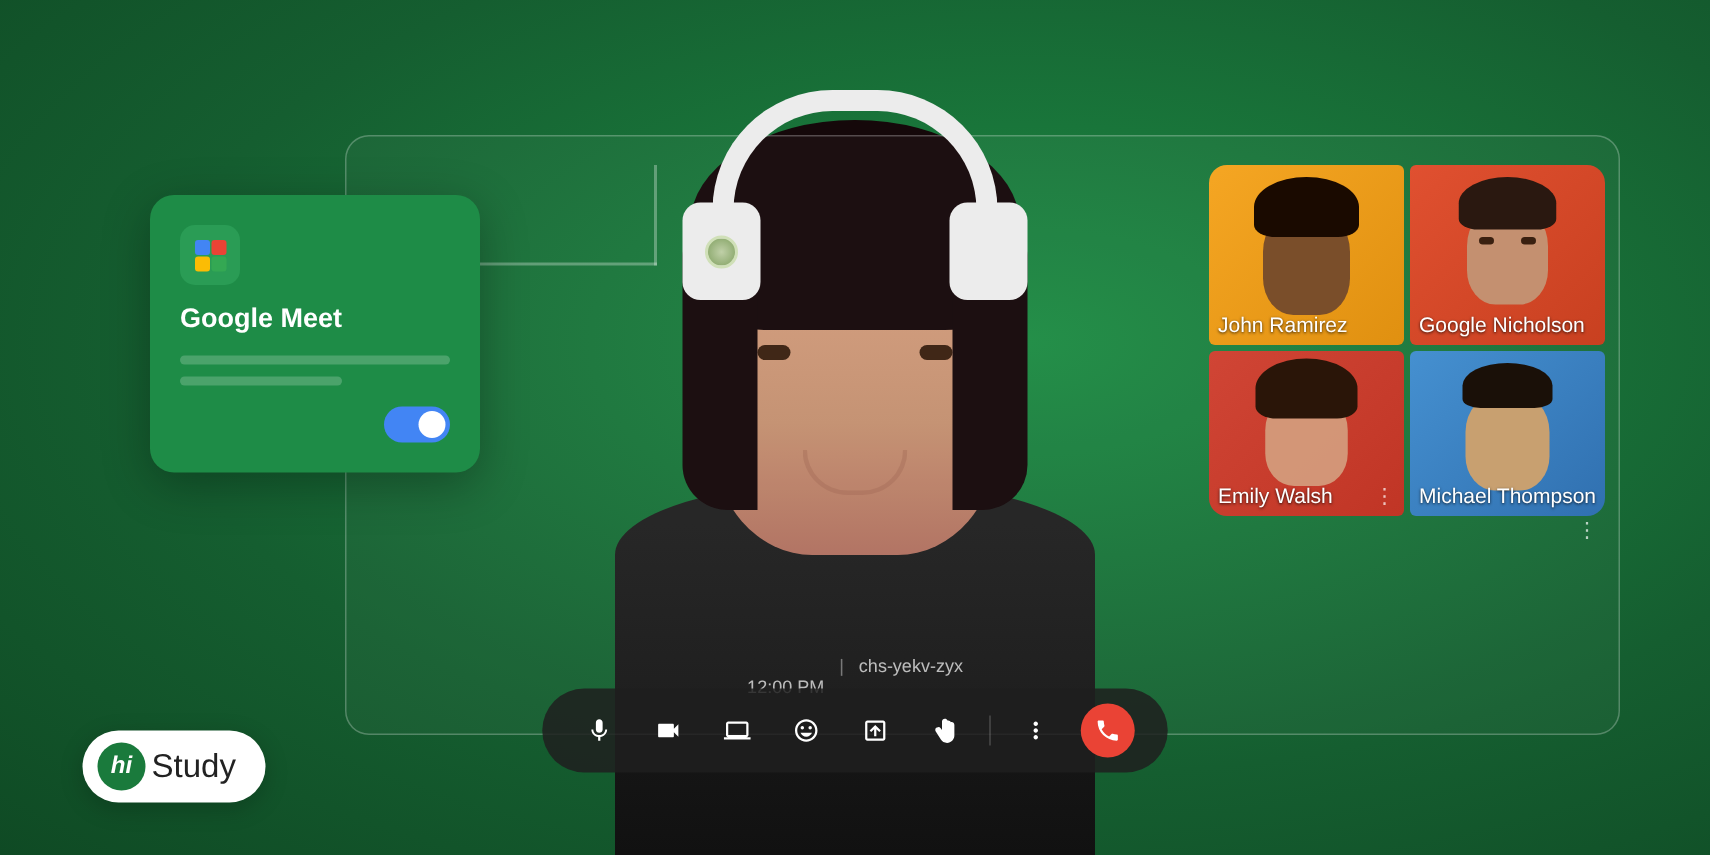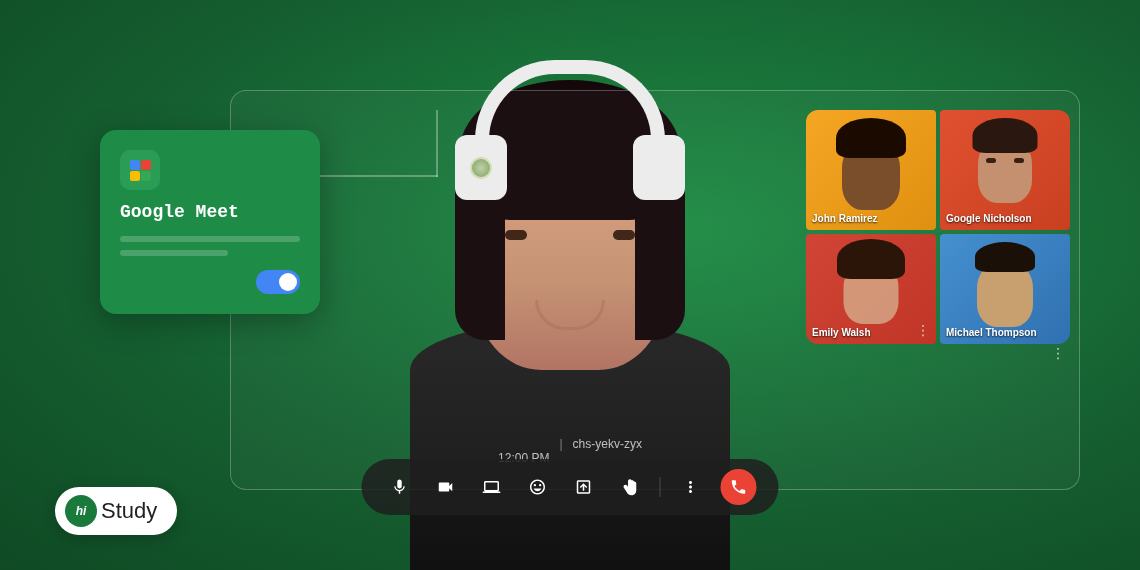--- a/index.html
+++ b/index.html
@@ -24,21 +24,20 @@
     .meet-card {
       position: absolute;
       left: 100px;
       top: 130px;
       width: 220px;
       background: #1e8c47;
       border-radius: 16px;
       padding: 20px;
       z-index: 10;
       box-shadow: 0 8px 32px rgba(0,0,0,0.3);
-      font-family: Liberation Mono, monospace;
     }
 
     .meet-card-icon {
       width: 40px;
       height: 40px;
       background: #2a9c55;
       border-radius: 10px;
       display: flex;
       align-items: center;
       justify-content: center;
@@ -222,22 +221,22 @@
       align-items: center;
       justify-content: center;
       position: relative;
     }
 
     .participant-name {
       position: absolute;
       bottom: 6px;
       left: 6px;
       color: white;
-      font-size: 10px;
-      font-weight: 700;
+      font-size: 14px;
+      font-weight: 400;
       text-shadow: 0 1px 2px rgba(0,0,0,0.8);
     }
 
     .participant-more-btn {
       position: absolute;
       bottom: 6px;
       right: 6px;
       color: rgba(255,255,255,0.7);
       font-size: 14px;
       cursor: pointer;
@@ -441,16 +440,16 @@
 
   <div class="ctrl-btn end-call">
     <svg viewBox="0 0 24 24" width="18" height="18" fill="white">
         <path d="M6.6 10.8c1.4 2.8 3.8 5.1 6.6 6.6l2.2-2.2c.27-.27.67-.36 1.02-.24 1.12.37 2.33.57 3.57.57.55 0 1 .45 1 1V20c0 .55-.45 1-1 1-9.39 0-17-7.61-17-17 0-.55.45-1 1-1h3.5c.55 0 1 .45 1 1 0 1.25.2 2.45.57 3.57.11.35.03.74-.25 1.02L6.6 10.8z"></path>
       </svg>
   </div>
 </div>
 
 <div class="histudy-logo">
   <div class="logo-hi-badge">
-    <span style="font-size:12px;font-weight:800;font-style:italic;">hi</span>
+    <span style="font-size:16px;font-weight:800;font-style:italic;">hi</span>
   </div>
   <span class="logo-study-text">Study</span>
 </div>
 
 </body></html>

